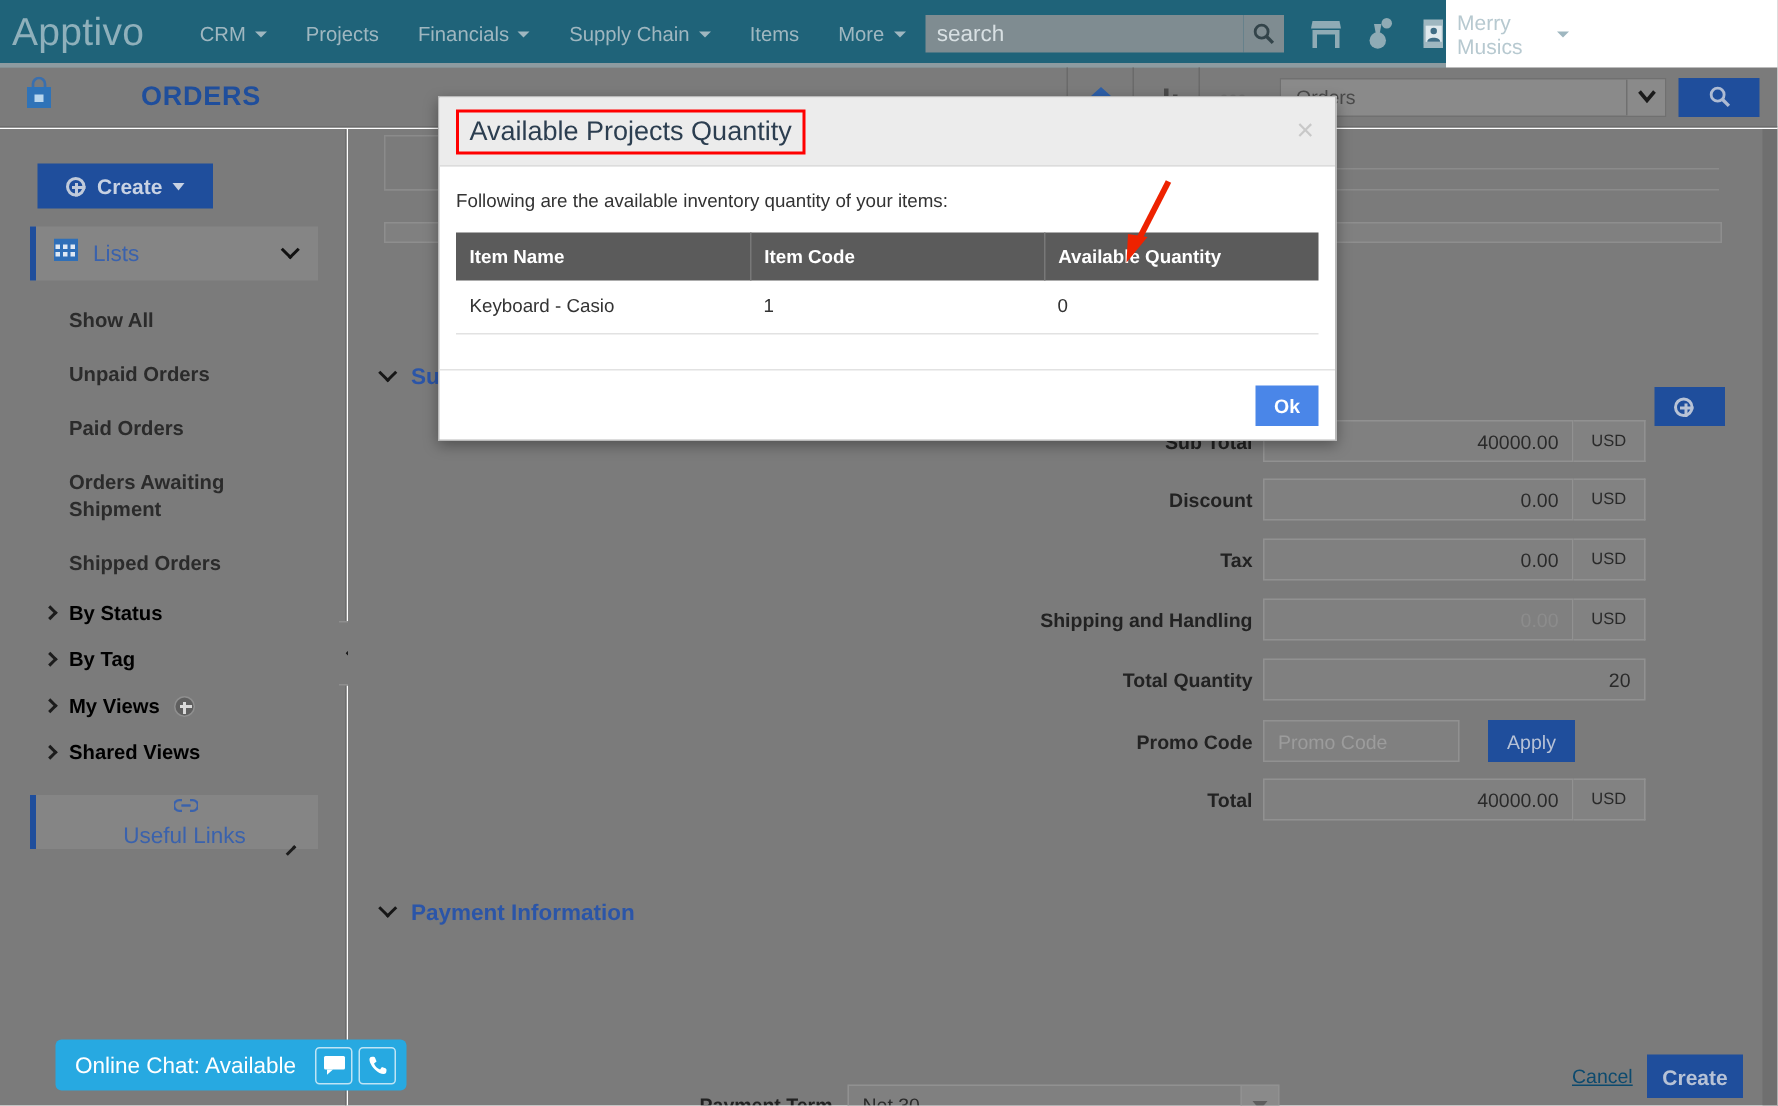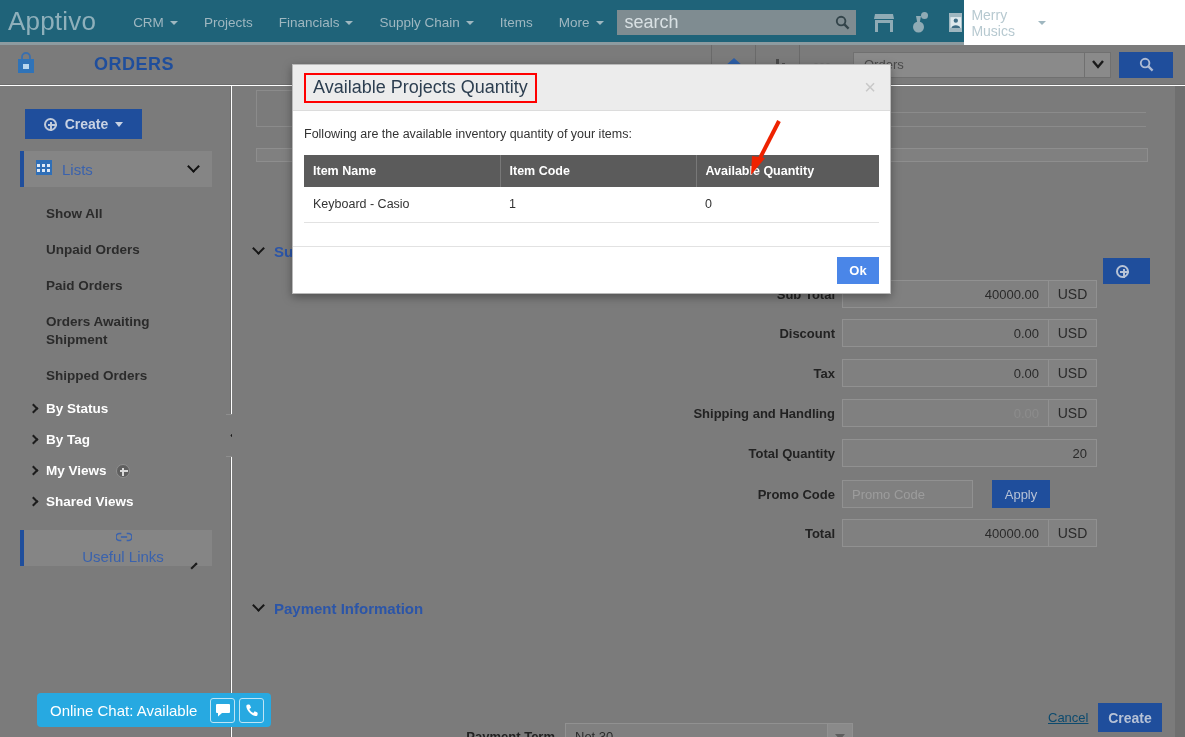--- a/index.html
+++ b/index.html
@@ -31,21 +31,21 @@
     display: flex; align-items: center; cursor: pointer; white-space: nowrap;
   }
   .caret-d {
     display: inline-block; width: 0; height: 0; margin-left: 6px;
     border-left: 4px solid transparent; border-right: 4px solid transparent;
     border-top: 4px solid #9fb7c0;
   }
   .nav-right { margin-left: auto; display: flex; align-items: center; padding-right: 10px; }
   .searchbox {
     width: 212px; height: 25px; background: #7f8c91; border: none;
-    color: #d9e2e6; font-size: 18px; padding: 0 8px;
+    color: #d9e2e6; font-size: 15px; padding: 0 8px;
     font-family: "Liberation Sans", sans-serif;
   }
   .searchbox::placeholder { color: #d8e0e3; }
   .searchbtn {
     width: 38px; height: 25px; background: #7f8c91; border: none; cursor: pointer;
     display: flex; align-items: center; justify-content: center;
   }
   .topicon { margin-left: 17px; cursor: pointer; display:flex; align-items:center; }
   .username { color: #b7c9d0; font-size: 14px; margin-left: 9px; cursor: pointer; }
   .avatar-sq {
@@ -126,21 +126,21 @@
     color:#2b2b2b; font-size:13.5px; font-weight:bold; margin-left:46px;
     margin-top:18px; cursor:pointer; line-height:18px; width:150px;
   }
   .tree-item {
     display:flex; align-items:center; margin-left:30px; margin-top:16px; cursor:pointer;
   }
   .chev-r {
     width:7px;height:7px;border-right:2.5px solid #1c1c1c;border-bottom:2.5px solid #1c1c1c;
     transform: rotate(-45deg); margin-right:9px;
   }
-  .tree-item .lbl { color:#ffffff; font-size:13.5px; font-weight:bold; }
+  .tree-item .lbl { color:#000000; font-size:13.5px; font-weight:bold; }
   .plus-sm {
     width:14px;height:14px;border-radius:50%;background:#5f5f5f;margin-left:9px;
     position:relative; border:1px solid #8f8f8f;
   }
   .plus-sm::before,.plus-sm::after{content:"";position:absolute;background:#d9d9d9;}
   .plus-sm::before{left:3px;top:5.5px;width:8px;height:2px;}
   .plus-sm::after{top:3px;left:5.5px;width:2px;height:8px;}
   .useful {
     margin-top: 21px; margin-left: 20px; width: 192px; height: 36px;
     background: #858585; border-left: 4px solid #1f4e9c;
@@ -198,21 +198,21 @@
   }
   .tfield {
     height:28px; background:#808080; border:1px solid #919191;
     display:flex; align-items:center; justify-content:flex-end;
     padding-right:9px; color:#2a2a2a; font-size:13px;
   }
   .tfield.ph { color:#8c8c8c; }
   .tcur {
     width:48px; height:28px; background:#828282; border:1px solid #919191;
     border-left:none; display:flex;align-items:center;justify-content:center;
-    color:#2a2a2a; font-size:14px;
+    color:#2a2a2a; font-size:11px;
   }
   .promo-inp {
     width:131px;height:28px;background:#808080;border:1px solid #919191;
     display:flex;align-items:center;padding-left:9px;color:#9c9c9c;font-size:13px;
   }
   .apply-btn {
     margin-left:19px;width:58px;height:28px;background:#1f4e9c;color:#b7c2d6;
     font-size:13px;display:flex;align-items:center;justify-content:center;cursor:pointer;
   }
   .pterm-wrap { position:absolute; left:168px; top:637px; display:flex; align-items:center; }

